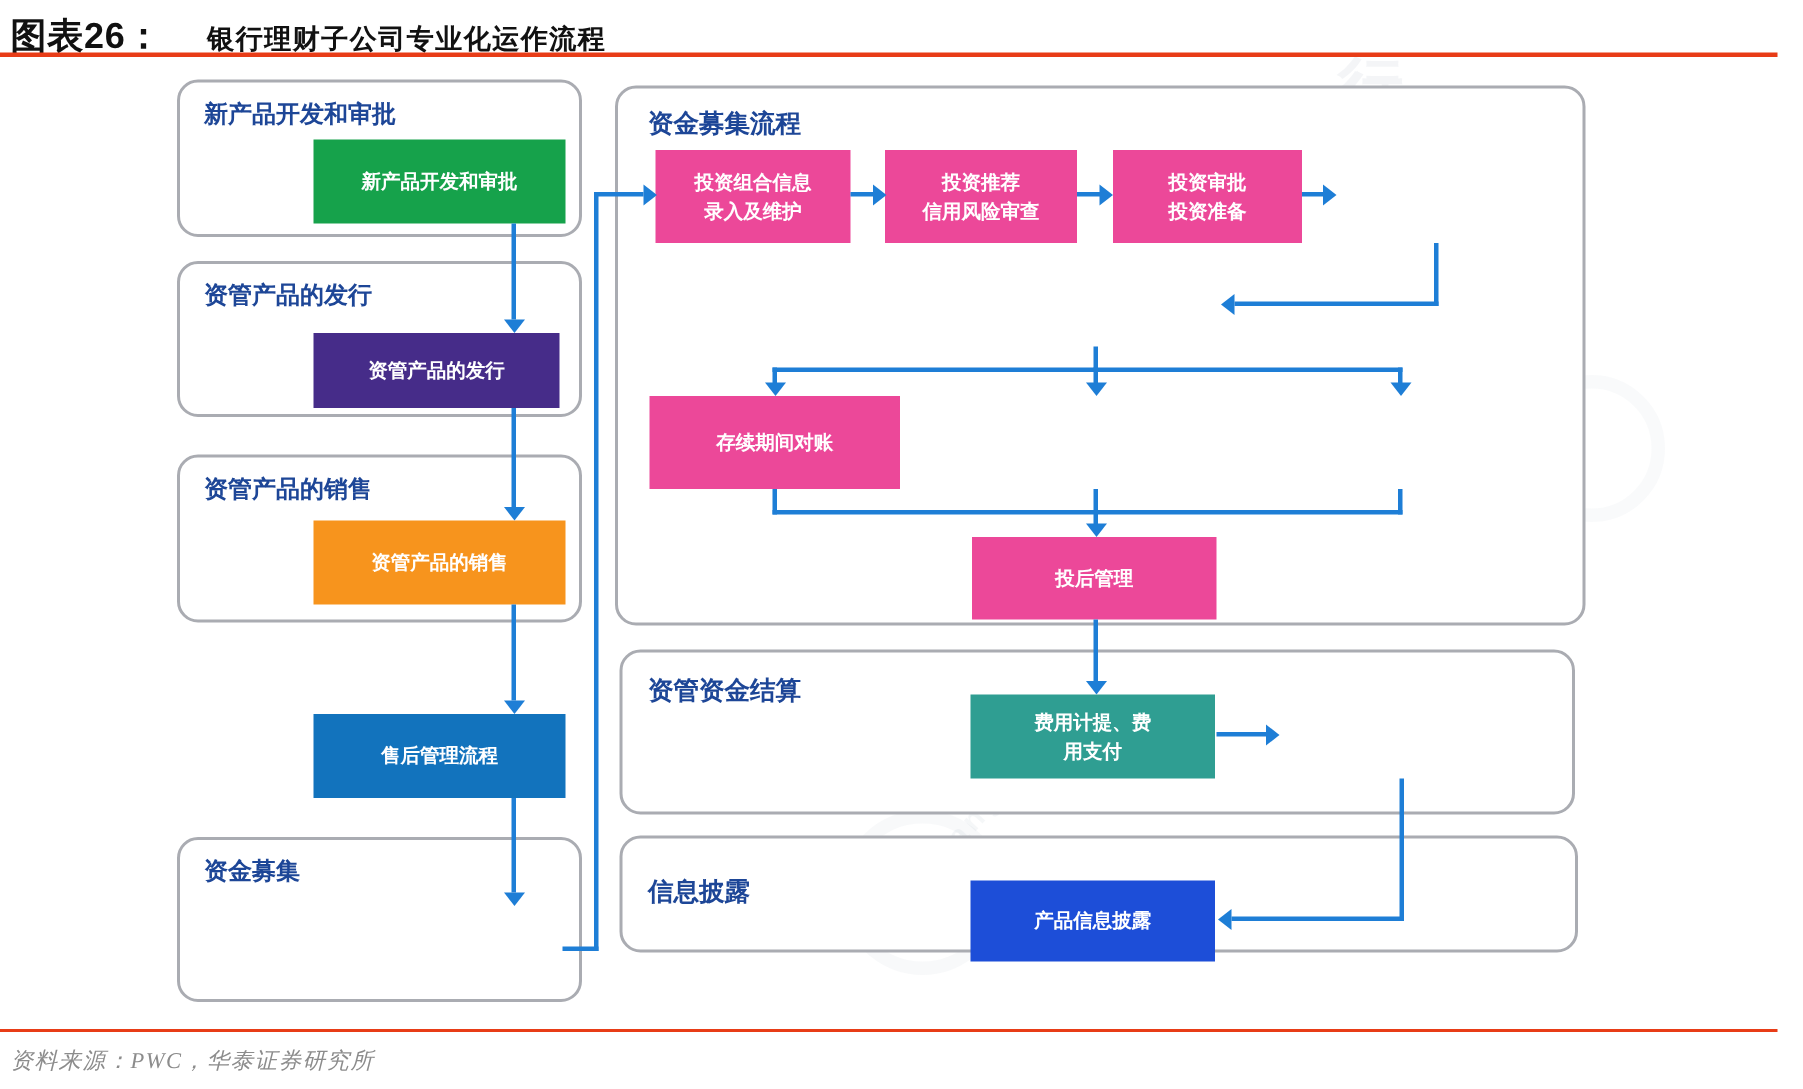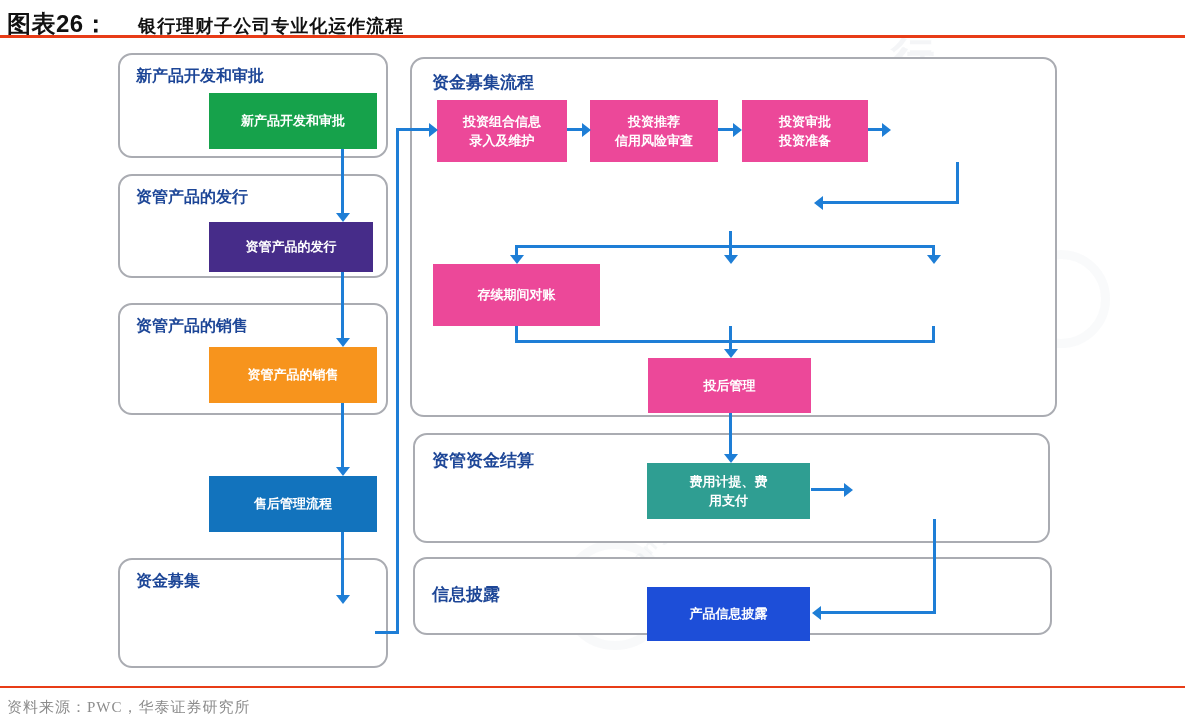--- a/index.html
+++ b/index.html
@@ -6,21 +6,21 @@
   .page{position:relative;width:1202px;height:726px;background:#fff;overflow:hidden;
         font-family:"Liberation Sans","DejaVu Sans",sans-serif;}
   
   .title-row{position:absolute;left:7px;top:8px;display:flex;align-items:baseline;}
   .fig-label{font-size:24px;font-weight:bold;color:#111;letter-spacing:.5px;}
   .fig-title{font-size:18px;font-weight:bold;color:#111;margin-left:30px;letter-spacing:1px;}
   .rule{position:absolute;left:0;background:#e83c17;}
   .rule-top{top:35px;width:1185px;height:3px;}
   .rule-bottom{top:686px;width:1185px;height:2px;}
   .source{position:absolute;left:7px;top:698px;font-size:15px;color:#8c8c8c;
-          font-family:"Liberation Serif","DejaVu Serif",serif;letter-spacing:1px;}
+          font-family:"Liberation Serif","DejaVu Serif",serif;letter-spacing:1px;font-style:italic;}
   
   .panel{position:absolute;border:2px solid #aaacb2;border-radius:14px;background:#fff;box-sizing:border-box;}
   .panel-title{position:absolute;font-weight:bold;color:#1d4697;}
   .pt-left{font-size:16px;}
   .pt-right{font-size:17px;}
   
   .pbox{position:absolute;display:flex;align-items:center;justify-content:center;text-align:center;
         color:#fff;font-weight:bold;font-size:13px;line-height:1.5;white-space:pre-line;box-sizing:border-box;}
   .green{background:#16a24b;}
   .indigo{background:#462c89;}

